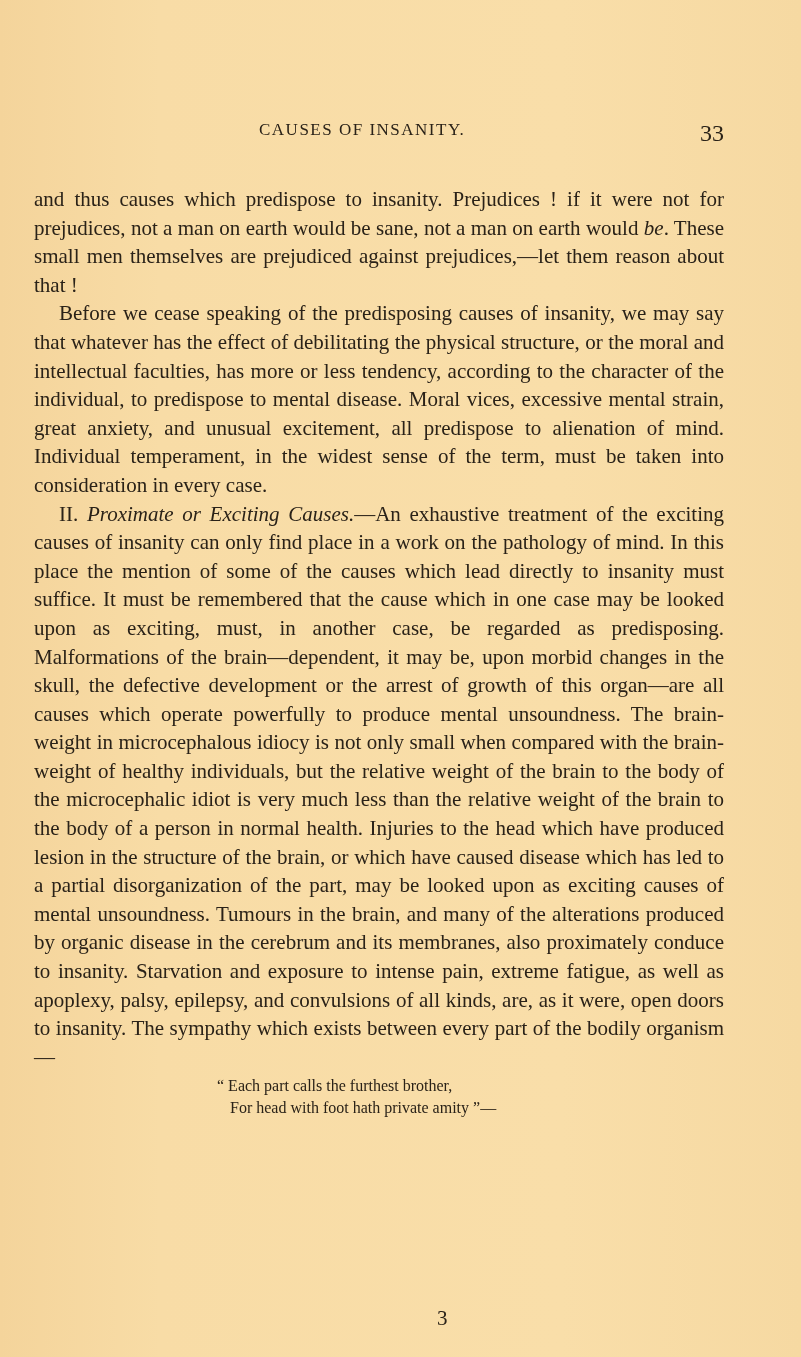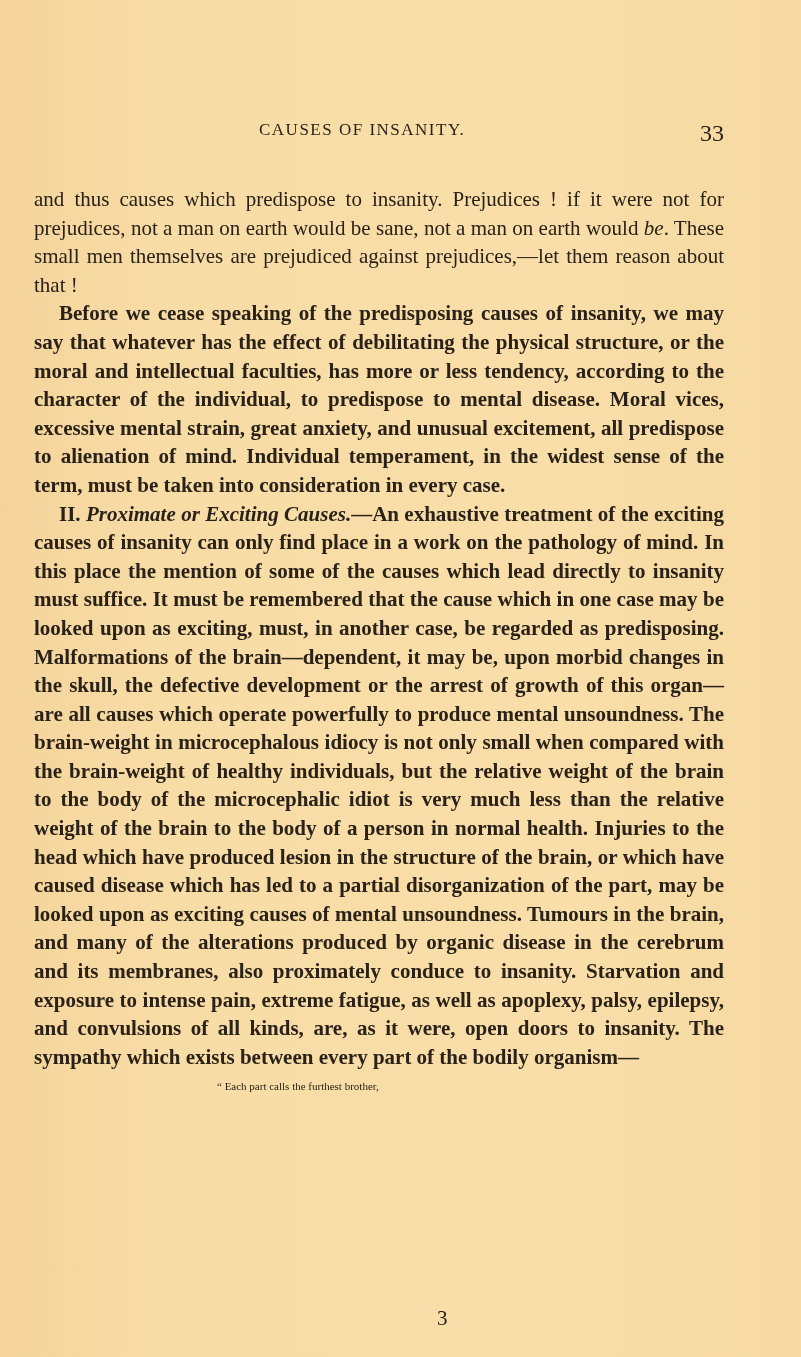--- a/index.html
+++ b/index.html
@@ -54,28 +54,27 @@
     line-height: 28.6px;
     text-align: justify;
     margin-top: 36px;
   }
   .para {
     margin: 0;
     text-indent: 0;
   }
   .para.indent {
     text-indent: 25px;
-    font-weight: bold;
   }
   .italic {
     font-style: italic;
   }
   .verse {
     margin: 4px 0 2px 0;
-    font-size: 11px;
+    font-size: 16px;
     line-height: 22px;
     text-align: left;
   }
   .verse-line {
     display: block;
     padding-left: 183px;
   }
   .verse-line.second {
     padding-left: 196px;
   }
@@ -96,18 +95,19 @@
     <span class="page-number">33</span>
   </div>
 
   <div class="body-text">
     <p class="para"><span>and thus causes which predispose to insanity. Prejudices ! if it were not for prejudices, not a man on earth would be sane, not a man on earth would </span><span class="italic">be</span><span>. These small men themselves are prejudiced against prejudices,—let them reason about that !</span></p>
     <p class="para indent"><span>Before we cease speaking of the predisposing causes of insanity, we may say that whatever has the effect of debilitating the physical structure, or the moral and intellectual faculties, has more or less tendency, according to the character of the individual, to predispose to mental disease. Moral vices, excessive mental strain, great anxiety, and unusual excitement, all predispose to alienation of mind. Individual temperament, in the widest sense of the term, must be taken into consideration in every case.</span></p>
     <p class="para indent"><span>II. </span><span class="italic">Proximate or Exciting Causes.</span><span>—An exhaustive treatment of the exciting causes of insanity can only find place in a work on the pathology of mind. In this place the mention of some of the causes which lead directly to insanity must suffice. It must be remembered that the cause which in one case may be looked upon as exciting, must, in another case, be regarded as predisposing. Malformations of the brain—dependent, it may be, upon morbid changes in the skull, the defective development or the arrest of growth of this organ—are all causes which operate powerfully to produce mental unsoundness. The brain-weight in microcephalous idiocy is not only small when compared with the brain-weight of healthy individuals, but the relative weight of the brain to the body of the microcephalic idiot is very much less than the relative weight of the brain to the body of a person in normal health. Injuries to the head which have produced lesion in the structure of the brain, or which have caused disease which has led to a partial disorganization of the part, may be looked upon as exciting causes of mental unsoundness. Tumours in the brain, and many of the alterations produced by organic disease in the cerebrum and its membranes, also proximately conduce to insanity. Starvation and exposure to intense pain, extreme fatigue, as well as apoplexy, palsy, epilepsy, and convulsions of all kinds, are, as it were, open doors to insanity. The sympathy which exists between every part of the bodily organism—</span></p>
 
     <div class="verse">
       <span class="verse-line">“ Each part calls the furthest brother,</span>
+      <span class="verse-line second">For head with foot hath private amity ”—</span>
     </div>
 
   </div>
 
   <div class="signature">3</div>
 </div>
 
 </body></html>

